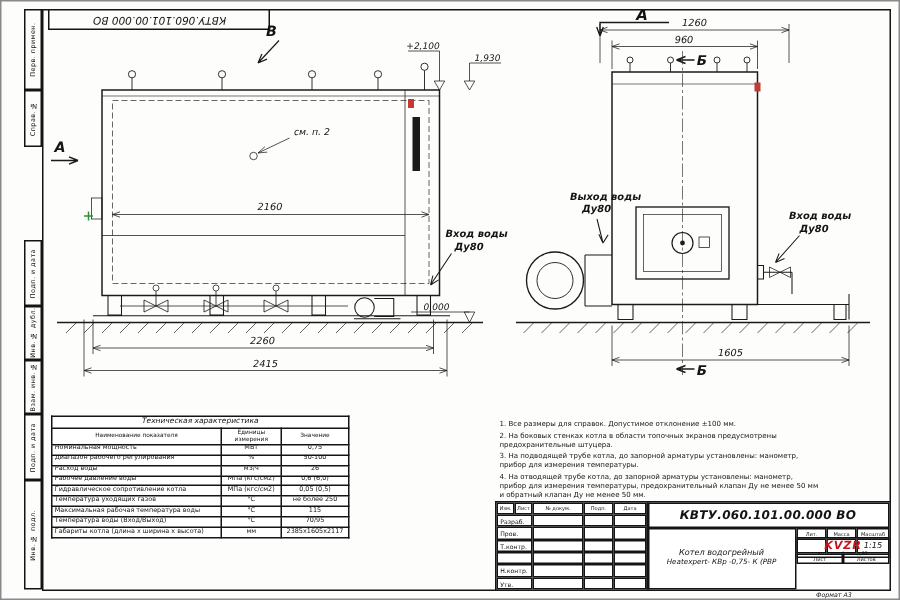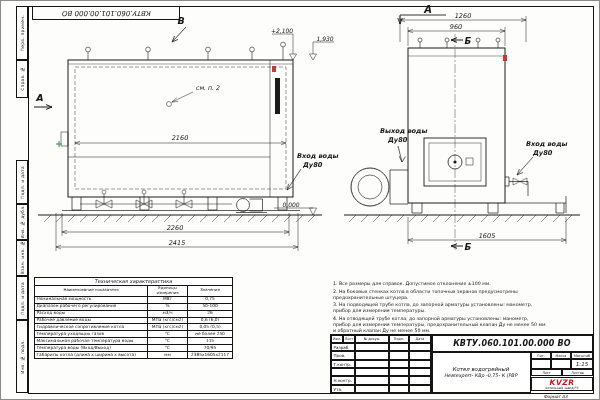--- a/index.html
+++ b/index.html
@@ -291,20 +291,20 @@
       <span class="l2">Heatexpert- КВр -0,75- К (РВР</span>
     </div>
     <div class="tb" style="left:200px;top:17px;width:20px;height:7px;">Лит.</div>
     <div class="tb" style="left:220px;top:17px;width:20px;height:7px;">Масса</div>
     <div class="tb" style="left:240px;top:17px;width:22px;height:7px;">Масштаб</div>
     <div class="tb" style="left:200px;top:24px;width:20px;height:10px;"></div>
     <div class="tb" style="left:220px;top:24px;width:20px;height:10px;"></div>
     <div class="tb scaleval" style="left:240px;top:24px;width:22px;height:10px;">1:15</div>
     <div class="tb" style="left:200px;top:34px;width:31px;height:7px;">Лист</div>
     <div class="tb" style="left:231px;top:34px;width:31px;height:7px;">Листов</div>
-    <div class="tb company" style="left:200px;top:23px;width:62px;height:14px;margin-top:19px;">
+    <div class="tb company" style="left:200px;top:23px;width:62px;height:14px;">
       <span class="logo">KVZR</span>
       <span class="companytxt">котельный завод РЗ</span>
     </div>
   </div>
 
   <div class="format">Формат А3</div>
 </div>
 
 </body></html>

